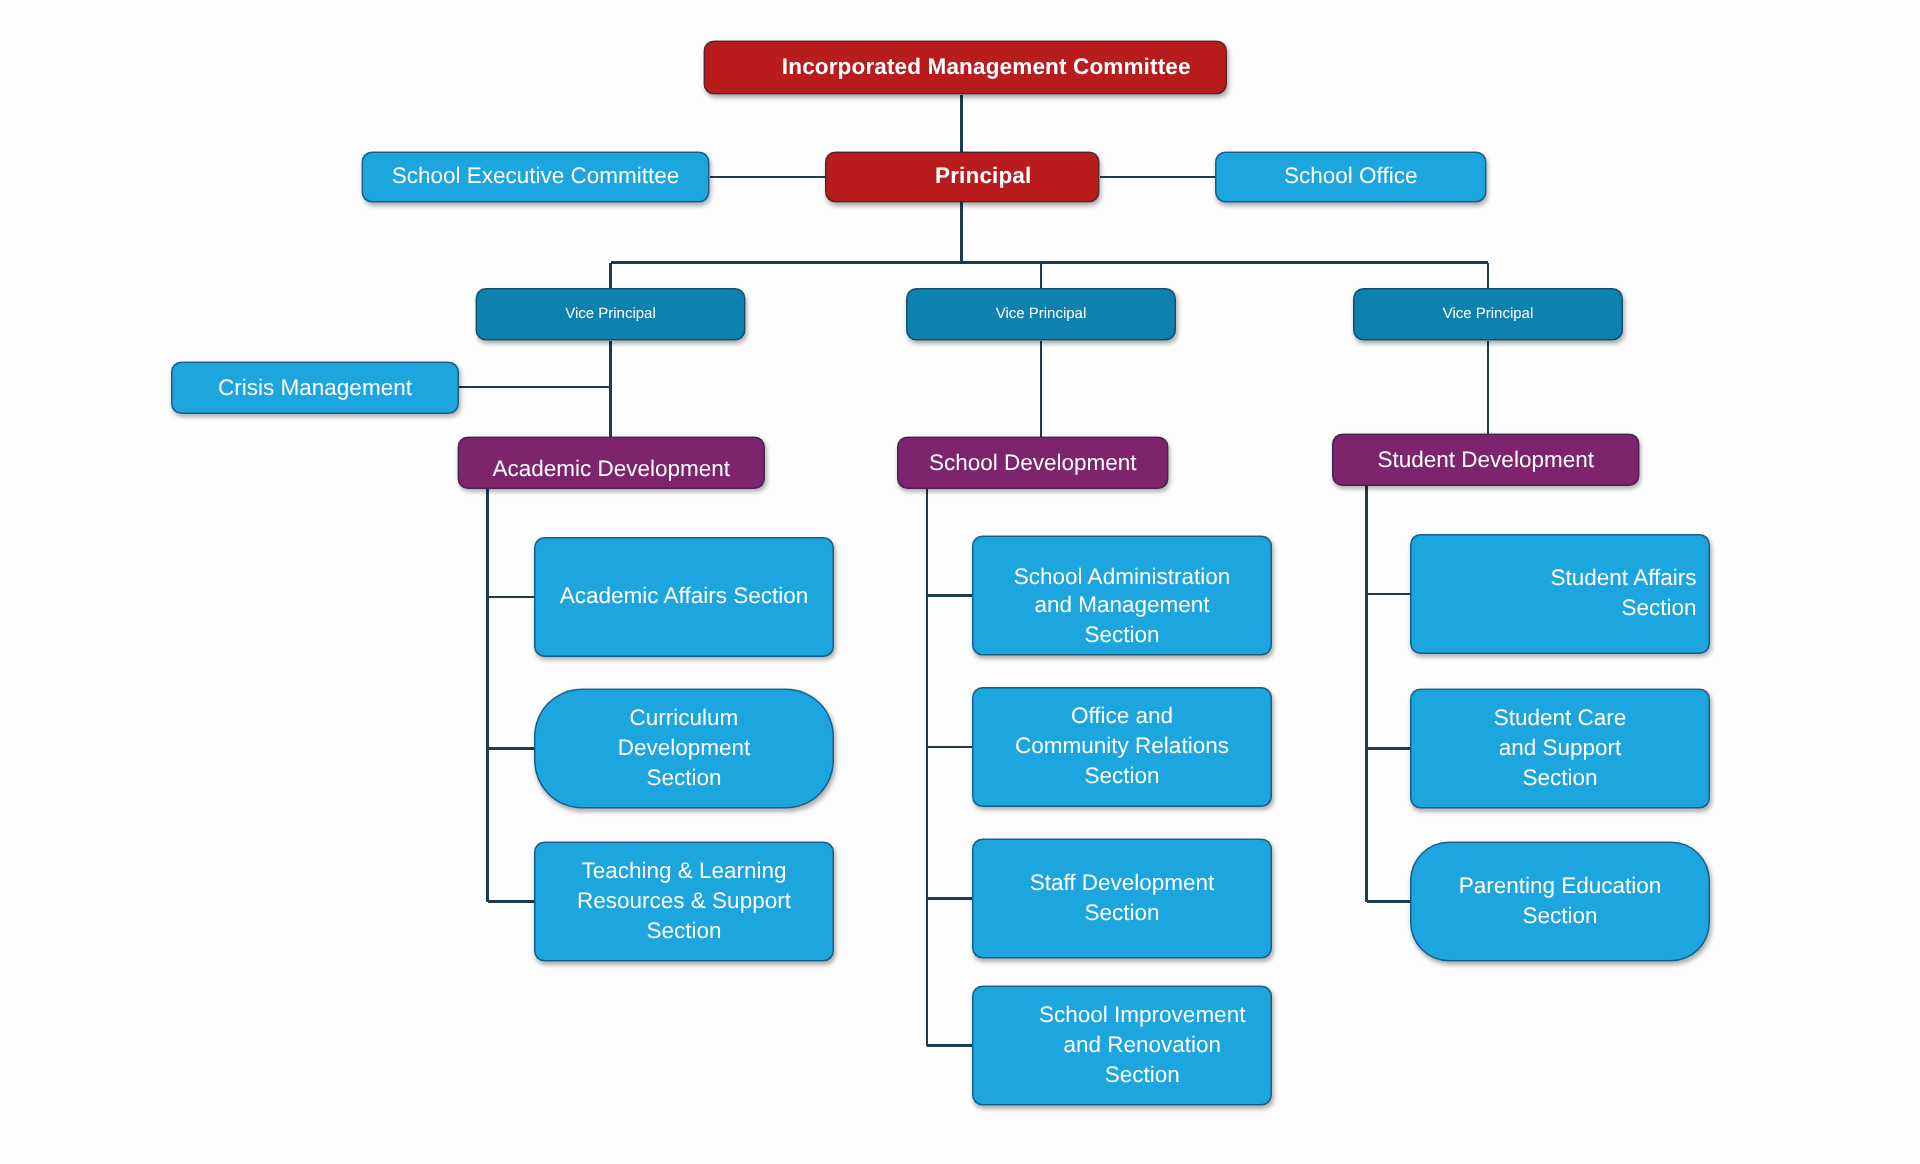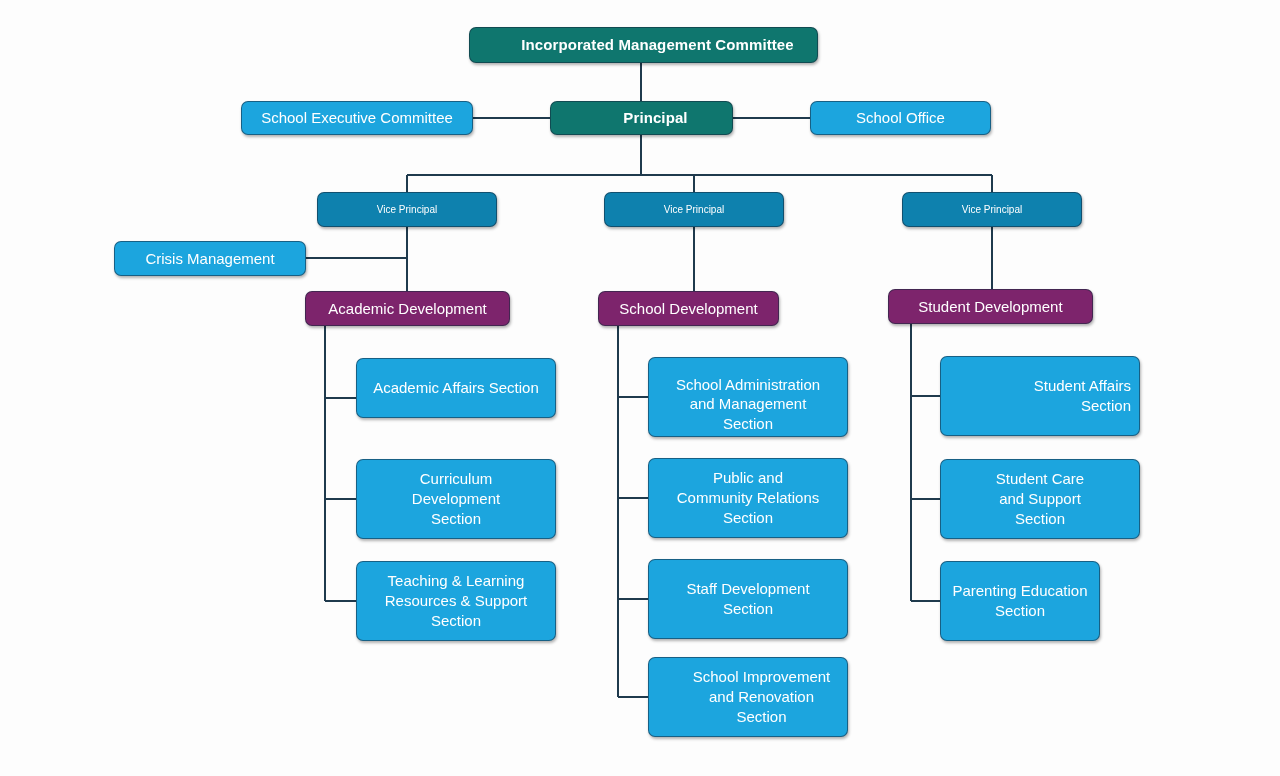--- a/index.html
+++ b/index.html
@@ -36,21 +36,21 @@
     text-align: center;
     border-radius: 7px;
     color: #ffffff;
     line-height: 1.32;
     padding: 2px 8px;
     border: 1px solid rgba(20,40,60,0.55);
     box-shadow: 1px 2px 3px rgba(0,0,0,0.30);
     z-index: 2;
   }
   .node span { display: block; width: 100%; white-space: pre-line; }
-  .t-dark   { background: #0f766e; font-weight: bold; font-size: 15px; letter-spacing: .1px; padding-left: 36px; }
+  .t-dark   { background: #b91c1c; font-weight: bold; font-size: 15px; letter-spacing: .1px; padding-left: 36px; }
   .t-mid    { background: #0E81AE; font-weight: normal; font-size: 10px; }
   .t-light  { background: #1CA5DE; font-weight: normal; font-size: 15px; }
   .t-purple { background: #7D246C; font-weight: normal; font-size: 15px; }
   .t-sect   { background: #1CA5DE; font-weight: normal; font-size: 15px; }
 </style>
 </head>
 <body>
 
 <div id="chart">
 
@@ -121,53 +121,53 @@
   </div>
 
   <div class="node t-mid" style="left:902px; top:192px; width:180px; height:35px;">
     <span>Vice Principal</span>
   </div>
 
   <div class="node t-light" style="left:114px; top:241px; width:192px; height:35px;">
     <span>Crisis Management</span>
   </div>
 
-  <div class="node t-purple" style="left:305px; top:291px; width:205px; height:35px;">
+  <div class="node t-purple" style="left:305px; top:291px; width:205px; height:35px;align-items:flex-end;">
     <span>Academic Development</span>
   </div>
 
   <div class="node t-purple" style="left:598px; top:291px; width:181px; height:35px;">
     <span>School Development</span>
   </div>
 
   <div class="node t-purple" style="left:888px; top:289px; width:205px; height:35px;">
     <span>Student Development</span>
   </div>
 
-  <div class="node t-sect" style="left:356px; top:358px; width:200px; height:60px;">
+  <div class="node t-sect" style="left:356px; top:358px; width:200px; height:80px;">
     <span>Academic Affairs Section</span>
   </div>
-  <div class="node t-sect" style="left:356px; top:459px; width:200px; height:80px;">
+  <div class="node t-sect" style="left:356px; top:459px; width:200px; height:80px;border-radius:32px;">
     <span>Curriculum
 Development
 Section</span>
   </div>
   <div class="node t-sect" style="left:356px; top:561px; width:200px; height:80px;">
     <span>Teaching &amp; Learning
 Resources &amp; Support
 Section</span>
   </div>
 
   <div class="node t-sect" style="left:648px; top:357px; width:200px; height:80px;align-items:flex-end;">
     <span>School Administration
 and Management
 Section</span>
   </div>
   <div class="node t-sect" style="left:648px; top:458px; width:200px; height:80px;">
-    <span>Public and
+    <span>Office and
 Community Relations
 Section</span>
   </div>
   <div class="node t-sect" style="left:648px; top:559px; width:200px; height:80px;">
     <span>Staff Development
 Section</span>
   </div>
   <div class="node t-sect" style="left:648px; top:657px; width:200px; height:80px;padding-left:35px;">
     <span>School Improvement
 and Renovation
@@ -176,18 +176,18 @@
 
   <div class="node t-sect" style="left:940px; top:356px; width:200px; height:80px;text-align:right;">
     <span>Student Affairs
 Section</span>
   </div>
   <div class="node t-sect" style="left:940px; top:459px; width:200px; height:80px;">
     <span>Student Care
 and Support
 Section</span>
   </div>
-  <div class="node t-sect" style="left:940px; top:561px; width:160px; height:80px;">
+  <div class="node t-sect" style="left:940px; top:561px; width:200px; height:80px;border-radius:26px;">
     <span>Parenting Education
 Section</span>
   </div>
 
 </div>
 
 </body></html>

